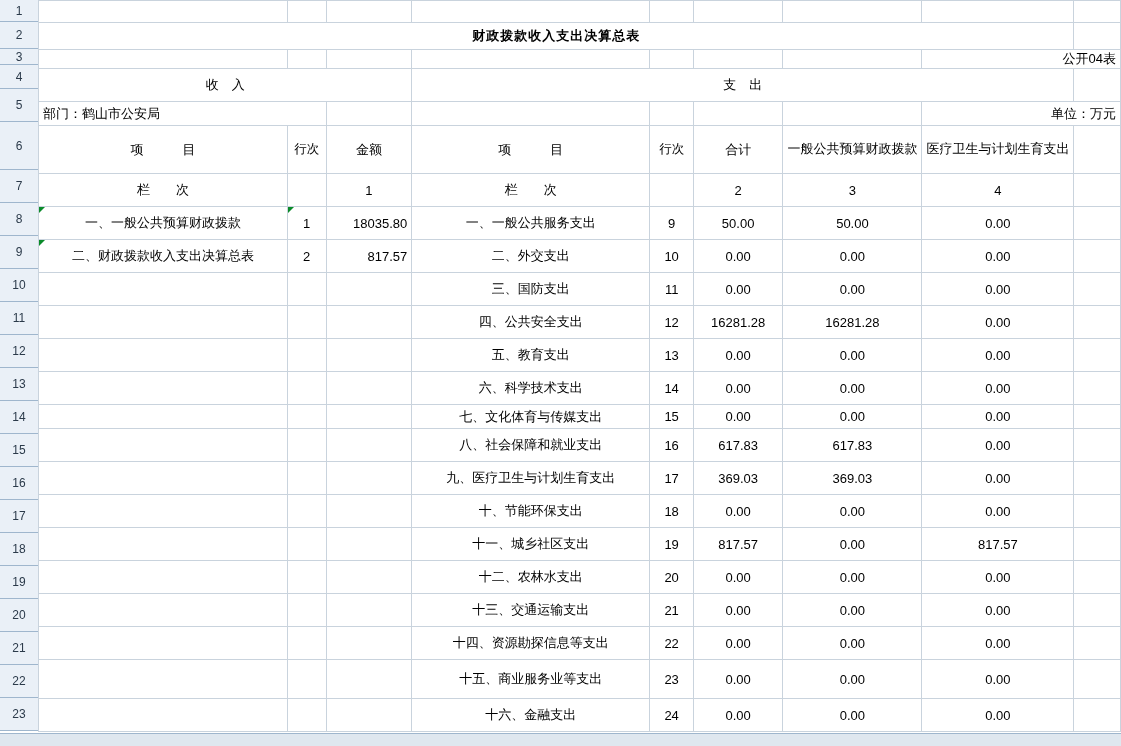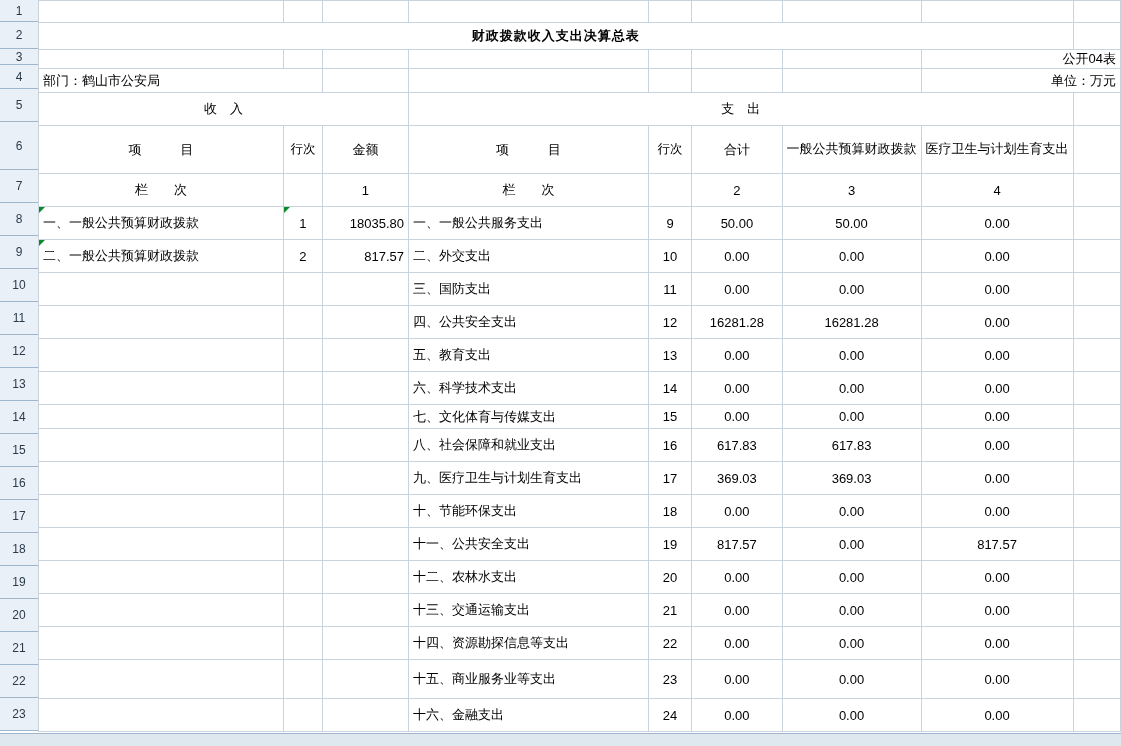--- a/index.html
+++ b/index.html
@@ -59,21 +59,21 @@
     background: #fff;
     overflow: hidden;
     white-space: nowrap;
   }
   td.blank { border-color: #d8dfe6; }
   td.bordered {
     border: 1px solid #000;
   }
   .c { text-align: center; }
   .r { text-align: right; padding-right: 8px; }
-  .l { text-align: left; padding-left: 6px; }
+  .l { text-align: center; padding-left: 6px; }
   .title {
     font-size: 22px;
     font-weight: bold;
     text-align: center;
     letter-spacing: 1px;
     font-family: Liberation Serif, serif;
   }
   .small-right {
     font-size: 12.5px;
     text-align: right;
@@ -190,34 +190,34 @@
         <td class="blank"></td>
         <td class="blank"></td>
         <td class="blank"></td>
         <td class="blank"></td>
         <td class="blank"></td>
         <td class="blank"></td>
         <td class="blank"></td>
         <td class="blank small-right" colspan="2">公开04表</td>
       </tr>
 
+      <tr style="height:33px">
+        <td class="bordered hdr" colspan="3">收　入</td>
+        <td class="bordered hdr" colspan="5">支　出</td>
+        <td class="blank"></td>
+      </tr>
+
       <tr style="height:24px">
         <td class="blank dept" colspan="2">部门：鹤山市公安局</td>
         <td class="blank"></td>
         <td class="blank"></td>
         <td class="blank"></td>
         <td class="blank"></td>
         <td class="blank"></td>
         <td class="blank small-right" colspan="2">单位：万元</td>
-      </tr>
-
-      <tr style="height:33px">
-        <td class="bordered hdr" colspan="3">收　入</td>
-        <td class="bordered hdr" colspan="5">支　出</td>
-        <td class="blank"></td>
       </tr>
 
       <tr style="height:48px">
         <td class="bordered hdr">项　　　目</td>
         <td class="bordered hdr" style="font-size:12.5px">行次</td>
         <td class="bordered hdr">金额</td>
         <td class="bordered hdr">项　　　目</td>
         <td class="bordered hdr" style="font-size:12.5px">行次</td>
         <td class="bordered hdr">合计</td>
         <td class="bordered hdr hdr-wrap">一般公共预算财政拨款</td>
@@ -243,21 +243,21 @@
         <td class="bordered r num">18035.80</td>
         <td class="bordered l">一、一般公共服务支出</td>
         <td class="bordered c num">9</td>
         <td class="bordered c num">50.00</td>
         <td class="bordered c num">50.00</td>
         <td class="bordered c num">0.00</td>
         <td class="blank"></td>
       </tr>
 
       <tr style="height:33px">
-        <td class="bordered l corner-mark">二、一般公共预算财政拨款</td>
+        <td class="bordered l corner-mark">二、财政拨款收入支出决算总表</td>
         <td class="bordered c num">2</td>
         <td class="bordered r num">817.57</td>
         <td class="bordered l">二、外交支出</td>
         <td class="bordered c num">10</td>
         <td class="bordered c num">0.00</td>
         <td class="bordered c num">0.00</td>
         <td class="bordered c num">0.00</td>
         <td class="blank"></td>
       </tr>
 
@@ -346,21 +346,21 @@
         <td class="bordered c num">18</td>
         <td class="bordered c num">0.00</td>
         <td class="bordered c num">0.00</td>
         <td class="bordered c num">0.00</td>
         <td class="blank"></td>
       </tr>
       <tr style="height:33px">
         <td class="bordered"></td>
         <td class="bordered"></td>
         <td class="bordered"></td>
-        <td class="bordered l">十一、公共安全支出</td>
+        <td class="bordered l">十一、城乡社区支出</td>
         <td class="bordered c num">19</td>
         <td class="bordered c num">817.57</td>
         <td class="bordered c num">0.00</td>
         <td class="bordered c num">817.57</td>
         <td class="blank"></td>
       </tr>
       <tr style="height:33px">
         <td class="bordered"></td>
         <td class="bordered"></td>
         <td class="bordered"></td>

